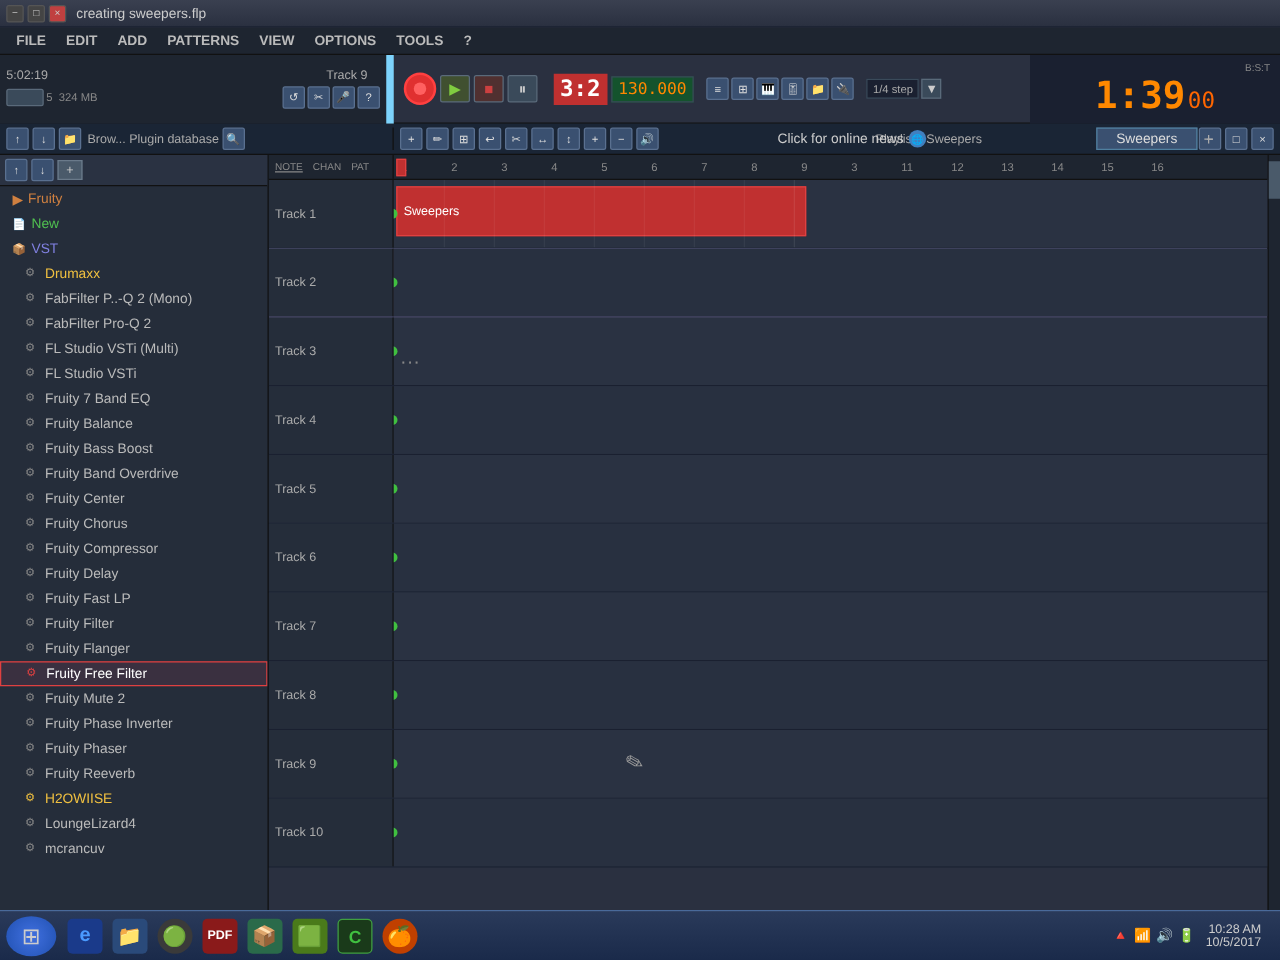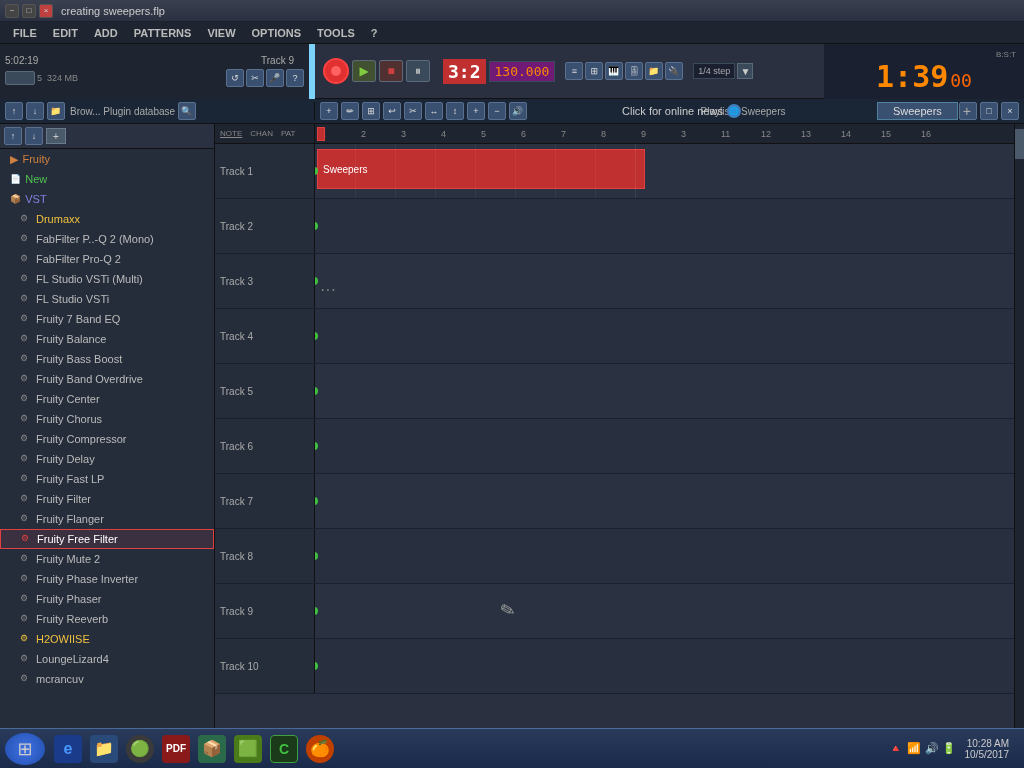--- a/index.html
+++ b/index.html
@@ -251,21 +251,21 @@
       align-items: center;
       justify-content: center;
       font-size: 12px;
       cursor: pointer;
       color: #ccc;
     }
     .transport-btn.play { background: #405030; color: #80cc40; }
     .transport-btn.stop { background: #503030; color: #cc4040; }
 
     .bpm-display {
-      background: #701a75;
+      background: #14532d;
       border: 1px solid #3a4a5a;
       color: #ff8800;
       font-size: 13px;
       font-family: monospace;
       padding: 2px 5px;
       min-width: 60px;
       text-align: center;
     }
 
     .time-sig {

